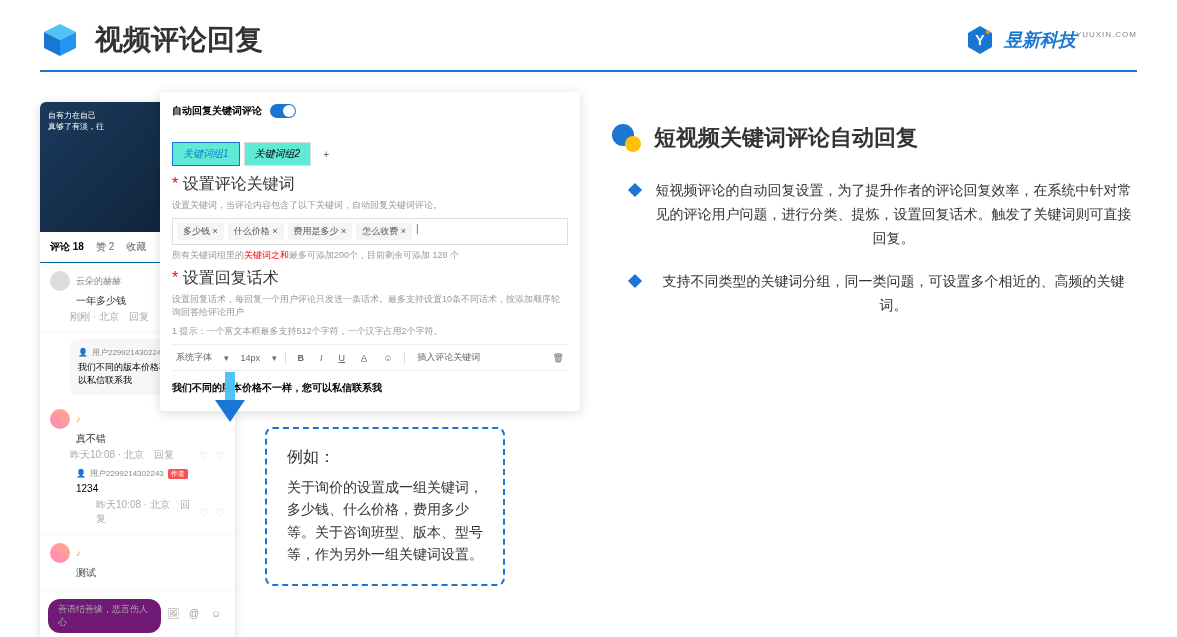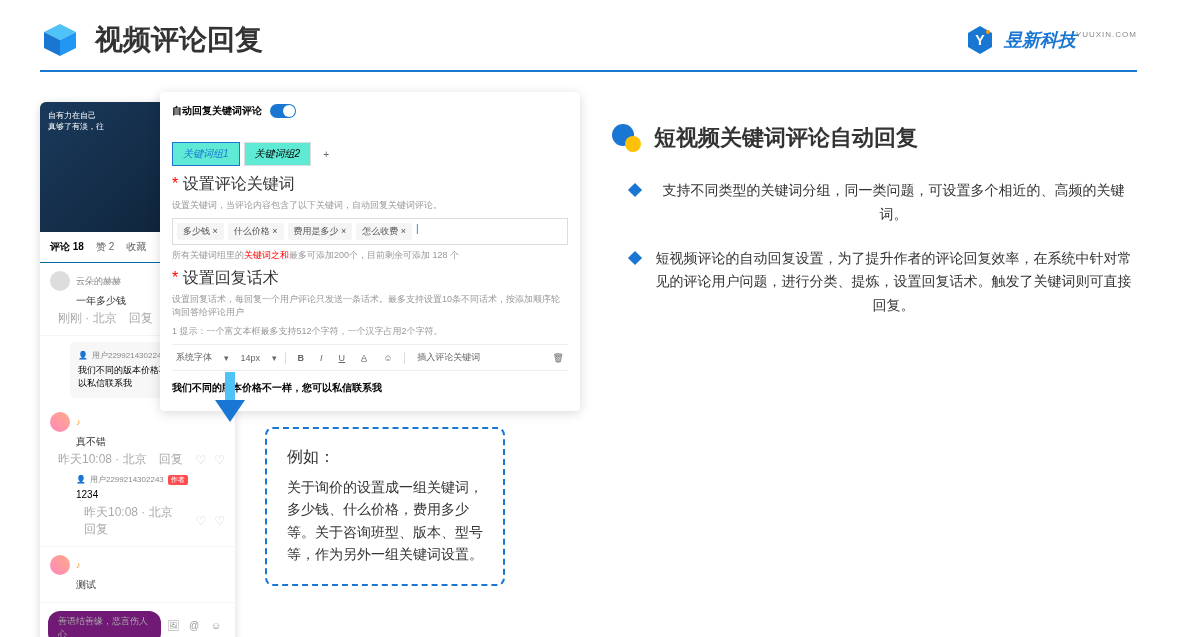--- a/index.html
+++ b/index.html
@@ -38,21 +38,21 @@
 .phone-top { background: #000; color: #fff; padding: 4px 8px; font-size: 9px; display: flex; justify-content: space-between; }
 .phone-video { height: 130px; background: linear-gradient(135deg, #1a3a5c, #0d1f33); position: relative; color: #fff; padding: 8px; font-size: 8px; }
 .phone-tabs { display: flex; gap: 12px; padding: 8px 10px; border-bottom: 1px solid #0369a1; font-size: 10px; color: #666; }
 .phone-tabs .active { color: #000; font-weight: bold; }
 .comment { padding: 8px 10px; border-bottom: 1px solid #f5f5f5; }
 .comment-head { display: flex; align-items: center; gap: 6px; }
 .avatar { width: 20px; height: 20px; border-radius: 50%; background: #ddd; flex-shrink: 0; }
 .avatar.img { background: linear-gradient(45deg, #f8b, #fa8); }
 .c-name { font-size: 9px; color: #888; }
 .c-text { font-size: 10px; color: #333; margin: 3px 0 2px 26px; }
-.c-meta { font-size: 12px; color: #aaa; margin-left: 8px; display: flex; gap: 8px; align-items: center; }
+.c-meta { font-size: 10px; color: #aaa; margin-left: 20px; display: flex; gap: 8px; align-items: center; }
 .c-actions { margin-left: auto; display: flex; gap: 8px; color: #ccc; }
 .reply-bubble { background: #f7f7f7; border-radius: 6px; padding: 8px; margin: 6px 10px 6px 30px; font-size: 9px; }
 .author-tag { display: inline-block; background: #ff4d4f; color: #fff; font-size: 7px; padding: 0 3px; border-radius: 2px; }
 .phone-input { padding: 8px; display: flex; align-items: center; gap: 6px; }
 .phone-input-box { flex: 1; background: #701a75; border-radius: 12px; padding: 4px 10px; font-size: 9px; color: #aaa; }
 .input-icon { width: 16px; height: 16px; color: #999; }
 
 
 .panel { position: absolute; left: 120px; top: 0; width: 420px; background: #fff; border-radius: 4px; box-shadow: 0 2px 12px rgba(0,0,0,0.15); padding: 12px; font-size: 10px; z-index: 2; }
 .panel-row { display: flex; align-items: center; gap: 8px; margin-bottom: 24px; }
@@ -248,20 +248,20 @@
   <div class="right-col">
     <div class="section-header">
       <svg class="bubble-icon" viewBox="0 0 32 32">
         <circle cx="13" cy="13" r="11" fill="#1976d2"></circle>
         <circle cx="23" cy="22" r="8" fill="#ffc107"></circle>
       </svg>
       <h2 class="section-title">短视频关键词评论自动回复</h2>
     </div>
     <div class="bullet-item">
       <div class="diamond"></div>
-      <div class="bullet-text">支持不同类型的关键词分组，同一类问题，可设置多个相近的、高频的关键词。</div>
+      <div class="bullet-text">短视频评论的自动回复设置，为了提升作者的评论回复效率，在系统中针对常见的评论用户问题，进行分类、提炼，设置回复话术。触发了关键词则可直接回复。</div>
     </div>
     <div class="bullet-item">
       <div class="diamond"></div>
-      <div class="bullet-text">短视频评论的自动回复设置，为了提升作者的评论回复效率，在系统中针对常见的评论用户问题，进行分类、提炼，设置回复话术。触发了关键词则可直接回复。</div>
+      <div class="bullet-text">支持不同类型的关键词分组，同一类问题，可设置多个相近的、高频的关键词。</div>
     </div>
   </div>
 </div>
 
 </body></html>

